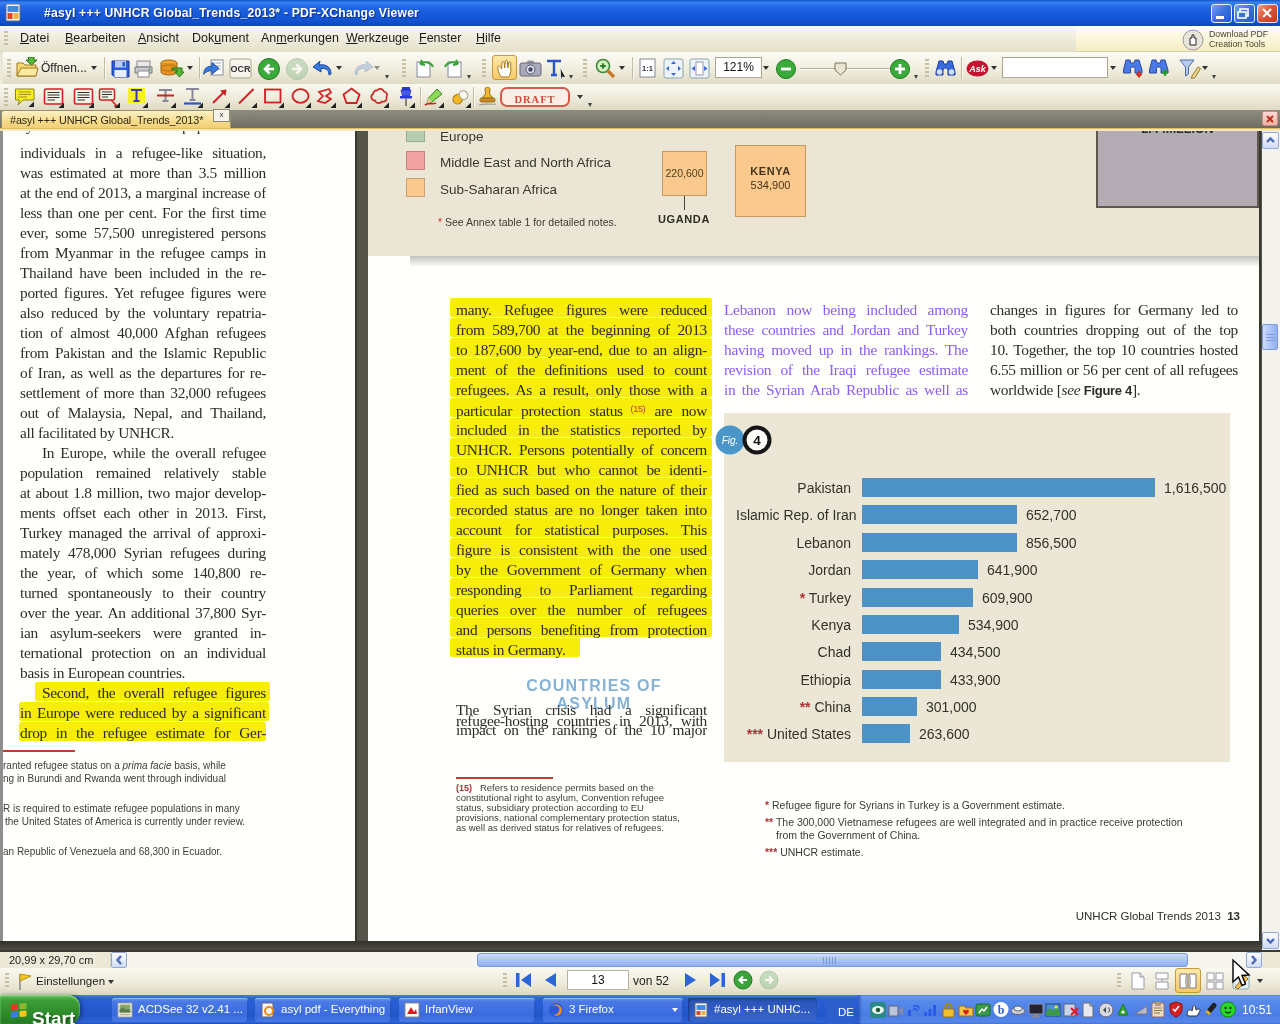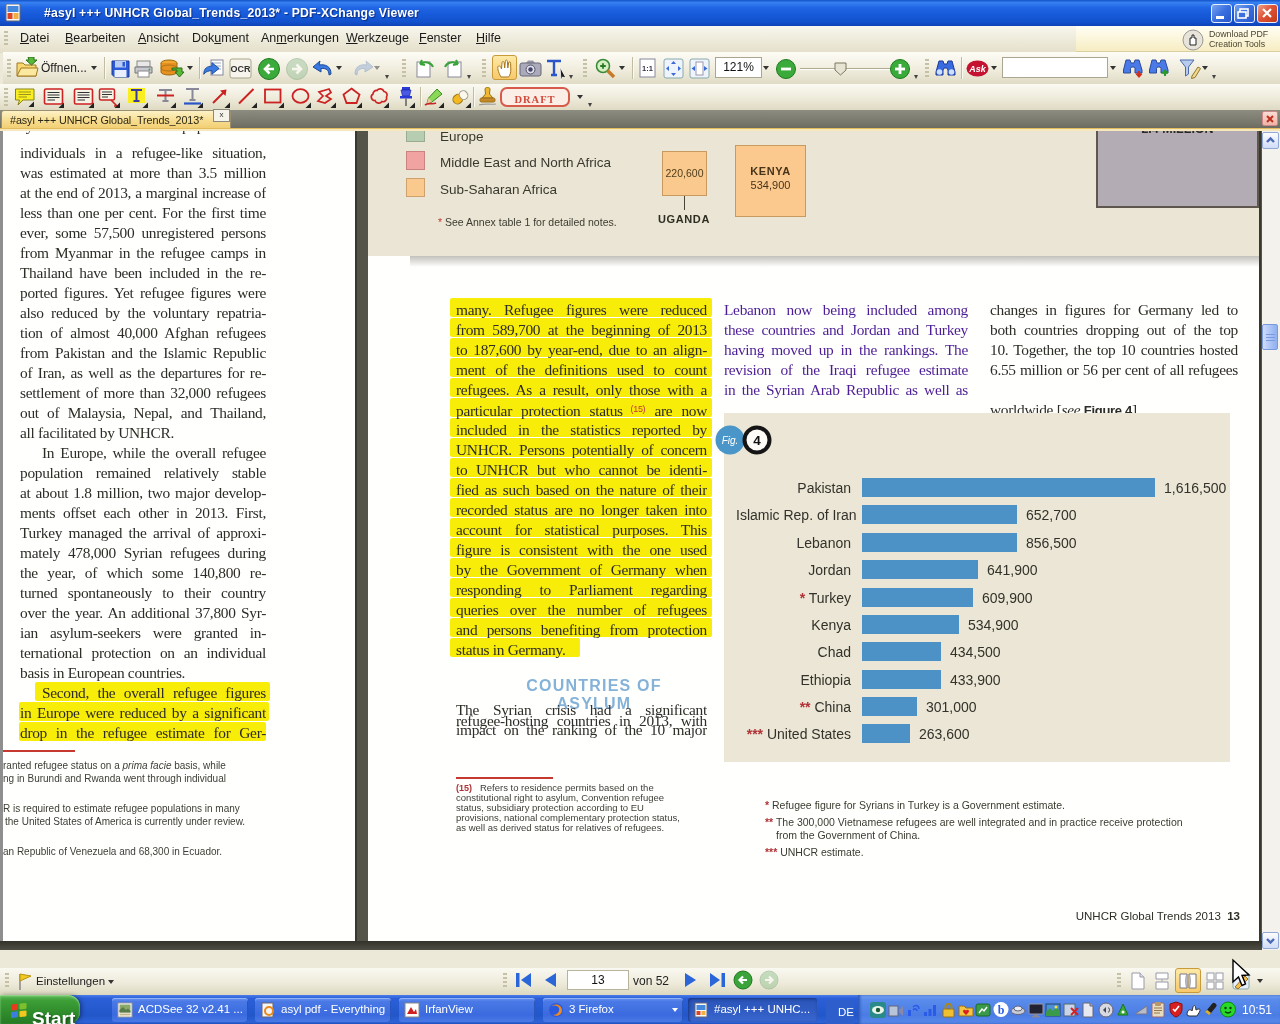--- a/index.html
+++ b/index.html
@@ -37,23 +37,23 @@
   #docarea .botshadow{position:absolute;left:0;top:810px;width:1262px;height:9px;background:linear-gradient(180deg,#33332b,#4e4d44);}
   .snsline{position:absolute;font-size:10px;color:#3e3d35;white-space:nowrap;}
   .hlbox{position:absolute;background:#f8ec09;border-radius:2px;}
   .legtxt{font-size:13.5px;color:#3a392e;}
   .cfn{font-size:10.5px;color:#3c3b30;white-space:nowrap;}
   .red{color:#b03236;font-weight:bold;}
   .pl{position:absolute;left:17px;width:246px;height:20px;overflow:hidden;font-family:"Liberation Serif",serif;font-size:15.4px;letter-spacing:-0.3px;line-height:19px;color:#2e2c26;text-align:justify;text-align-last:justify;}
   .pl.nj{text-align-last:left;}
   .ca{position:absolute;left:88px;width:251px;height:20px;overflow:hidden;font-family:"Liberation Serif",serif;font-size:15.4px;letter-spacing:-0.3px;line-height:19px;color:#2e2c26;text-align:justify;text-align-last:justify;}
   .ca.nj{text-align-last:left;}
-  .cb{position:absolute;left:356px;width:244px;height:20px;overflow:hidden;font-family:"Liberation Serif",serif;font-size:15.4px;letter-spacing:-0.3px;line-height:19px;color:#4c1d95;text-align:justify;text-align-last:justify;}
+  .cb{position:absolute;left:356px;width:244px;height:20px;overflow:hidden;font-family:"Liberation Serif",serif;font-size:15.4px;letter-spacing:-0.3px;line-height:19px;color:#8b5cf6;text-align:justify;text-align-last:justify;}
   .cc{position:absolute;left:622px;width:248px;height:20px;overflow:hidden;font-family:"Liberation Serif",serif;font-size:15.4px;letter-spacing:-0.3px;line-height:19px;color:#2e2c26;text-align:justify;text-align-last:justify;}
-  .cc.nj{text-align-last:left;margin-top:20px;}
+  .cc.nj{text-align-last:left;}
   .fnl{position:absolute;left:88px;font-size:9.5px;color:#3e3d35;white-space:nowrap;}
   .barrow{position:absolute;height:19px;background:#4c92c6;}
   .barlab{position:absolute;width:115px;text-align:right;font-size:14px;color:#33322a;white-space:nowrap;}
   .barval{position:absolute;font-size:14px;color:#33322a;white-space:nowrap;}
   
   .sbbtn{position:absolute;background:linear-gradient(180deg,#fdfdfd,#d0dcf8);border:1px solid #94a8d8;border-radius:2px;box-sizing:border-box;}
   #vscroll{position:absolute;left:1262px;top:131px;width:18px;height:819px;background:#f3f2ec;}
   #vthumb{position:absolute;left:0px;top:193px;width:16px;height:26px;background:linear-gradient(90deg,#cfdcfc,#adc4f6 50%,#8fb0ee);border:1px solid #7a9ae0;border-radius:2px;box-sizing:border-box;}
   #hscrollrow{left:0;top:950px;width:1280px;height:18px;background:#f6f5ef;border-top:2px solid #3a3a31;box-sizing:border-box;}
   #sizebox{position:absolute;left:0;top:0;width:110px;height:16px;background:#ece9d8;border-right:1px solid #d8d4bc;}
@@ -557,20 +557,35 @@
           <path d="M4 9 L7.5 5.5 L11 9" fill="none" stroke="#4a6ab8" stroke-width="2.4"></path>
         </svg></div>
     <div id="vthumb">
         <div style="position:absolute;left:3px;top:9px;width:9px;height:8px;background:repeating-linear-gradient(180deg,#7a9ae0 0,#7a9ae0 1px,transparent 1px,transparent 3px)"></div>
       </div>
     <div class="sbbtn" style="left:0;top:801px;width:17px;height:17px"><svg width="15" height="15">
           <path d="M4 6 L7.5 9.5 L11 6" fill="none" stroke="#4a6ab8" stroke-width="2.4"></path>
         </svg></div>
   </div>
 
+  <div class="abs" id="hscrollrow">
+    <div id="sizebox">
+        <span>20,99 x 29,70 cm</span>
+      </div>
+    <div class="sbbtn" style="left:111px;top:0px;width:16px;height:16px"><svg width="14" height="14">
+          <path d="M9 3 L5.5 7 L9 11" fill="none" stroke="#4a6ab8" stroke-width="2.4"></path>
+        </svg></div>
+    <div id="hthumb">
+        <div style="position:absolute;left:345px;top:3px;width:14px;height:7px;background:repeating-linear-gradient(90deg,#7a9ae0 0,#7a9ae0 1px,transparent 1px,transparent 3px)"></div>
+      </div>
+    <div class="sbbtn" style="left:1246px;top:0px;width:16px;height:16px"><svg width="14" height="14">
+          <path d="M5 3 L8.5 7 L5 11" fill="none" stroke="#4a6ab8" stroke-width="2.4"></path>
+        </svg></div>
+    <div class="abs" style="left:1262px;top:0;width:18px;height:16px;background:#ece9d8"></div>
+  </div>
 
   <div class="abs" id="navrow">
     <div class="grip" style="left:5px;top:5px;height:16px"></div>
     <svg class="abs" style="left:16px;top:3px" width="18" height="20">
         <path d="M4 19 L4 3" stroke="#888" stroke-width="1.5"></path>
         <path d="M4 3 L15 5 L4 10 Z" fill="#f2c81e" stroke="#b89410"></path>
       </svg>
     <div class="navtxt" style="left:36px;font-size:11.5px;top:7px">Einstellungen</div>
     <div class="ddarrow" style="left:108px;top:12px"></div>
     <div class="grip" style="left:503px;top:5px;height:16px"></div>

